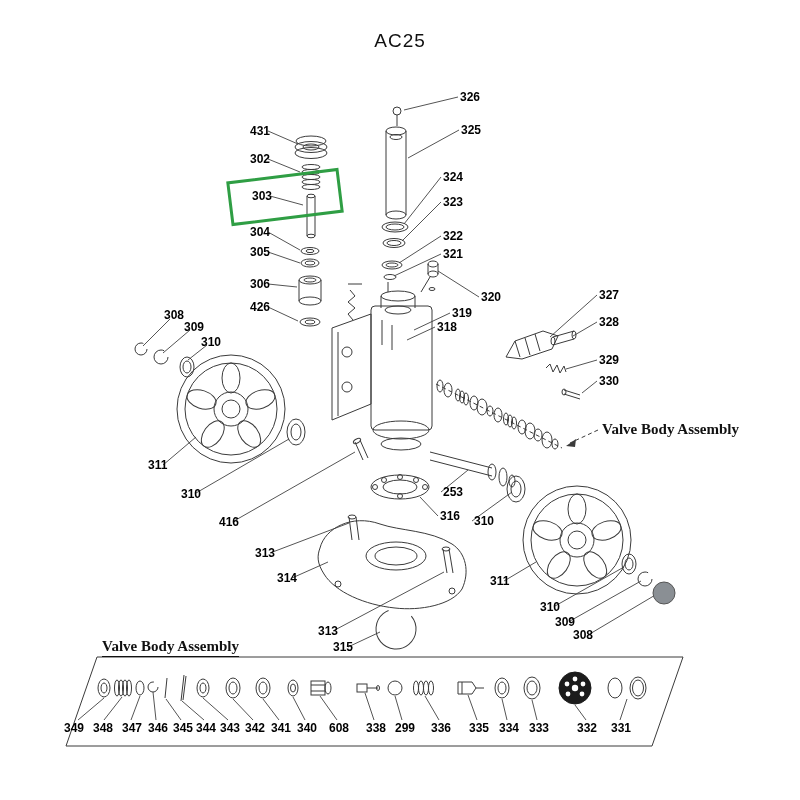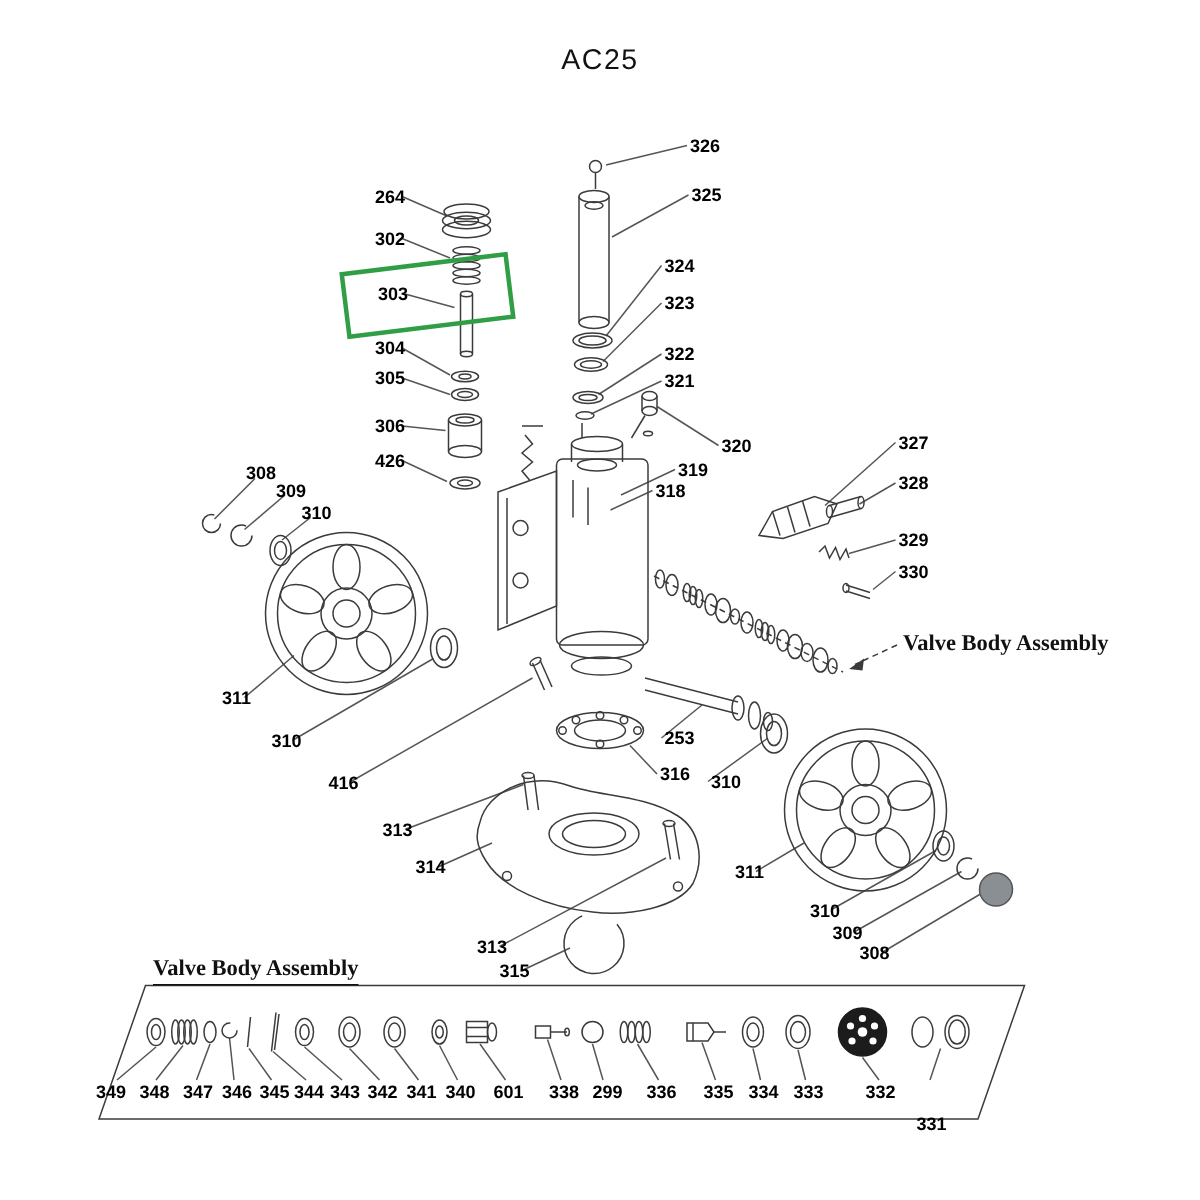--- a/index.html
+++ b/index.html
@@ -320,21 +320,21 @@
   </g>
 </svg>
 
 <div class="title">AC25</div>
 
 <div class="assembly" style="left:602px;top:421px">Valve Body Assembly</div>
 <div class="assembly underline" style="left:102px;top:638px">Valve Body Assembly</div>
 
 <span class="lbl" style="left:460px;top:90px">326</span>
 <span class="lbl" style="left:461px;top:123px">325</span>
-<span class="lbl" style="left:250px;top:124px">264</span>
+<span class="lbl" style="left:250px;top:124px">431</span>
 <span class="lbl" style="left:250px;top:152px">302</span>
 <span class="lbl" style="left:443px;top:170px">324</span>
 <span class="lbl" style="left:252px;top:189px">303</span>
 <span class="lbl" style="left:443px;top:195px">323</span>
 <span class="lbl" style="left:250px;top:225px">304</span>
 <span class="lbl" style="left:443px;top:229px">322</span>
 <span class="lbl" style="left:250px;top:245px">305</span>
 <span class="lbl" style="left:443px;top:247px">321</span>
 <span class="lbl" style="left:250px;top:277px">306</span>
 <span class="lbl" style="left:481px;top:290px">320</span>
@@ -366,23 +366,23 @@
 <span class="lbl" style="left:64px;top:721px">349</span>
 <span class="lbl" style="left:93px;top:721px">348</span>
 <span class="lbl" style="left:122px;top:721px">347</span>
 <span class="lbl" style="left:148px;top:721px">346</span>
 <span class="lbl" style="left:173px;top:721px">345</span>
 <span class="lbl" style="left:196px;top:721px">344</span>
 <span class="lbl" style="left:220px;top:721px">343</span>
 <span class="lbl" style="left:245px;top:721px">342</span>
 <span class="lbl" style="left:271px;top:721px">341</span>
 <span class="lbl" style="left:297px;top:721px">340</span>
-<span class="lbl" style="left:329px;top:721px">601</span>
+<span class="lbl" style="left:329px;top:721px">608</span>
 <span class="lbl" style="left:366px;top:721px">338</span>
 <span class="lbl" style="left:395px;top:721px">299</span>
 <span class="lbl" style="left:431px;top:721px">336</span>
 <span class="lbl" style="left:469px;top:721px">335</span>
 <span class="lbl" style="left:499px;top:721px">334</span>
 <span class="lbl" style="left:529px;top:721px">333</span>
 <span class="lbl" style="left:577px;top:721px">332</span>
-<span class="lbl" style="left:611px;top:742px">331</span>
+<span class="lbl" style="left:611px;top:721px">331</span>
 
 </div>
 
 </body></html>

